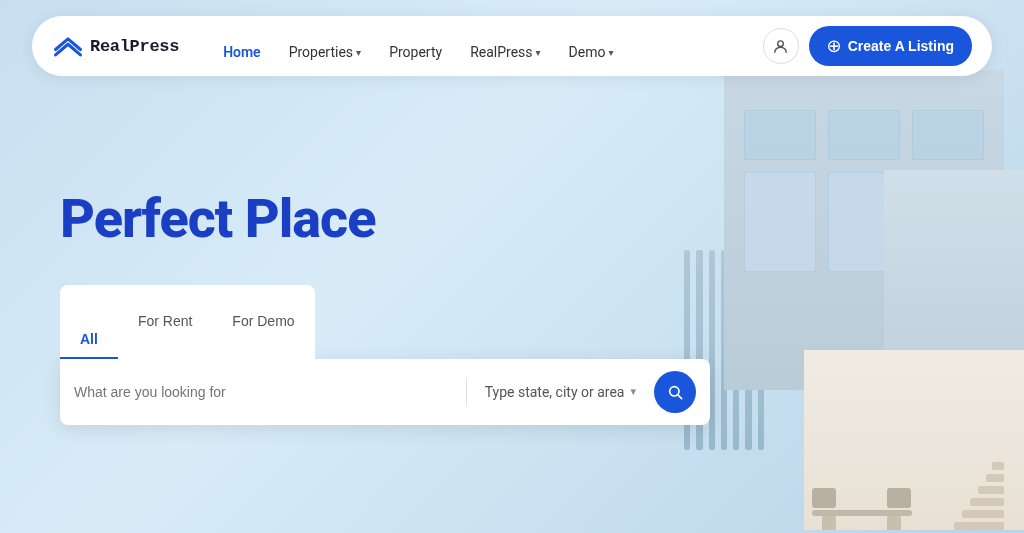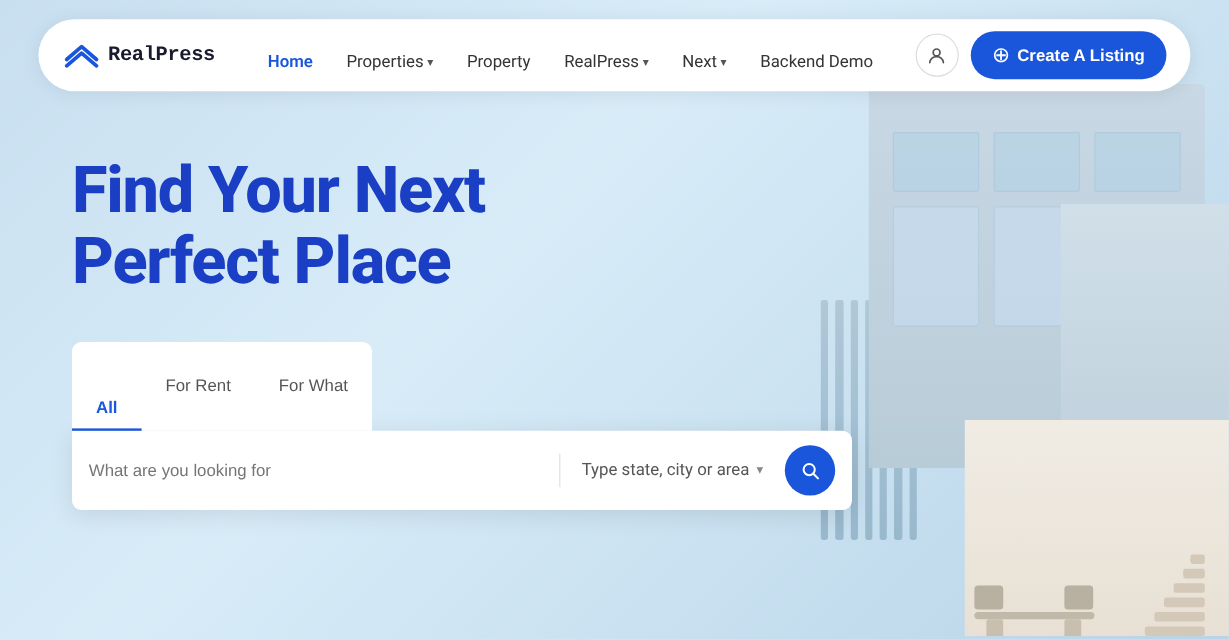--- a/index.html
+++ b/index.html
@@ -373,29 +373,29 @@
         <div style="width:14px;height:30px;background:#c8bfae;border-radius:2px;position:absolute;left:75px;top:6px;"></div>
 
         <div style="width:24px;height:20px;background:#b8b0a0;border-radius:3px;position:absolute;left:0px;top:-22px;"></div>
         <div style="width:24px;height:20px;background:#b8b0a0;border-radius:3px;position:absolute;left:75px;top:-22px;"></div>
       </div>
     </div>
   </div>
 
   <div class="hero-content">
     <h1 class="hero-title">
-      <span>Find Your Next</span><br>
+      <br>
       <span>Perfect Place</span>
     </h1>
 
     
     <div class="tabs-container">
       <button class="search-tab active">All</button>
       <button class="search-tab">For Rent</button>
-      <button class="search-tab">For What</button>
+      <button class="search-tab">For Demo</button>
     </div>
 
     <div class="search-bar-wrapper">
       <input class="search-input-main" type="text" placeholder="What are you looking for" style="">
       <div class="search-divider"></div>
       <div class="location-select">
         <span>Type state, city or area</span>
         <span class="location-chevron">▾</span>
       </div>
       <button class="search-btn">
@@ -428,25 +428,22 @@
       <span class="chevron">▾</span>
     </a>
     <a class="nav-link">
       <span>Property</span>
     </a>
     <a class="nav-link">
       <span>RealPress</span>
       <span class="chevron">▾</span>
     </a>
     <a class="nav-link">
-      <span>Next</span>
+      <span>Demo</span>
       <span class="chevron">▾</span>
-    </a>
-    <a class="nav-link">
-      <span>Backend Demo</span>
     </a>
   </div>
 
   <div class="nav-actions">
     <button class="user-icon-btn">
       <svg width="17" height="17" viewBox="0 0 24 24" fill="none" stroke="#555" stroke-width="2" stroke-linecap="round" stroke-linejoin="round">
         <circle cx="12" cy="8" r="4"></circle>
         <path d="M4 20c0-4 3.6-7 8-7s8 3 8 7"></path>
       </svg>
     </button>

